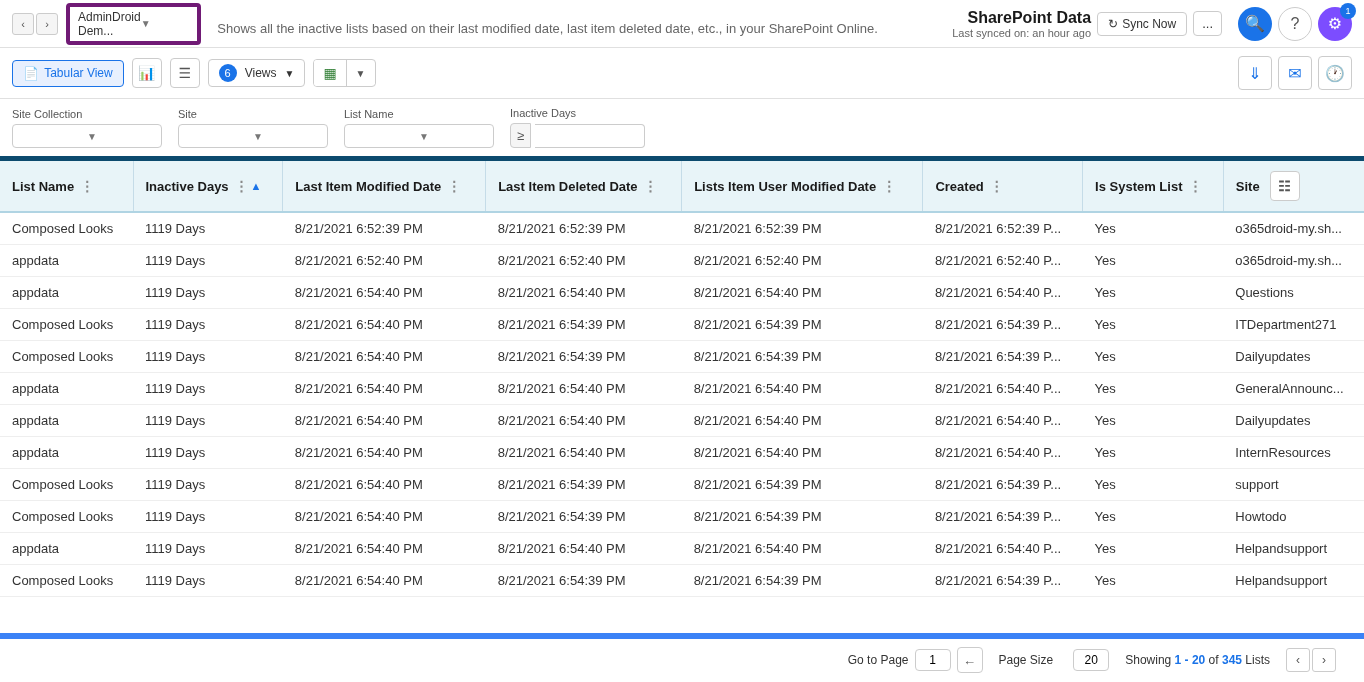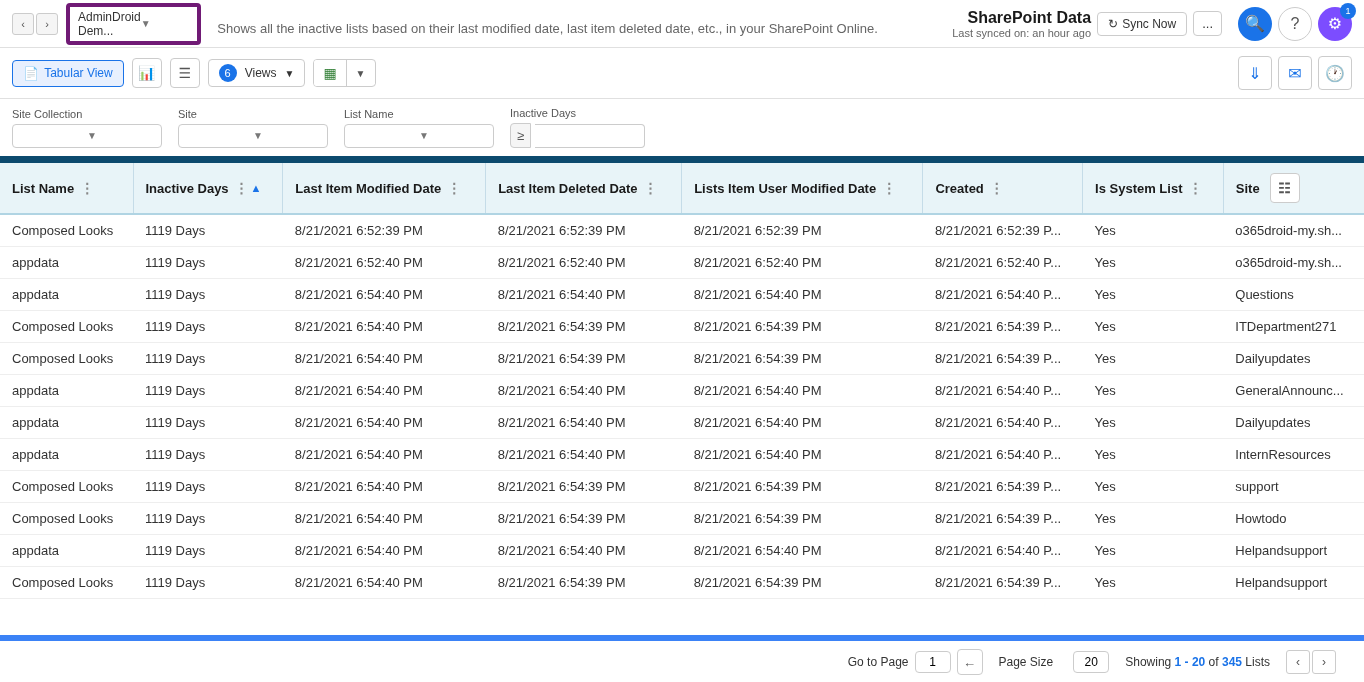--- a/index.html
+++ b/index.html
@@ -91,22 +91,22 @@
     }
     .filter-part {
       padding: 5px 9px; cursor: pointer; background: #fff;
       display: flex; align-items: center; justify-content: center;
     }
     .filter-part:first-child { border-right: 1px solid #ccc; }
     .filter-icon { font-size: 14px; color: #2e7d32; }
 
     
     .filter-bar {
-      display: flex; align-items: center; gap: 16px;
-      padding: 8px 12px 8px 12px; border-bottom: 7px solid #0c4a6e; background: #fff;
+      display: flex; align-items: flex-end; gap: 16px;
+      padding: 8px 12px 8px 12px; border-bottom: 5px solid #0c4a6e; background: #fff;
     }
     .filter-field { display: flex; flex-direction: column; gap: 4px; min-width: 150px; }
     .filter-field label { font-size: 11px; color: #555; }
     .filter-select {
       display: flex; align-items: center;
       border: 1px solid #ccc; border-radius: 4px; padding: 4px 8px;
       background: #fff; font-size: 12px; cursor: pointer; min-width: 150px;
     }
     .filter-select span { flex: 1; }
     .filter-select .arrow { font-size: 10px; color: #777; }

